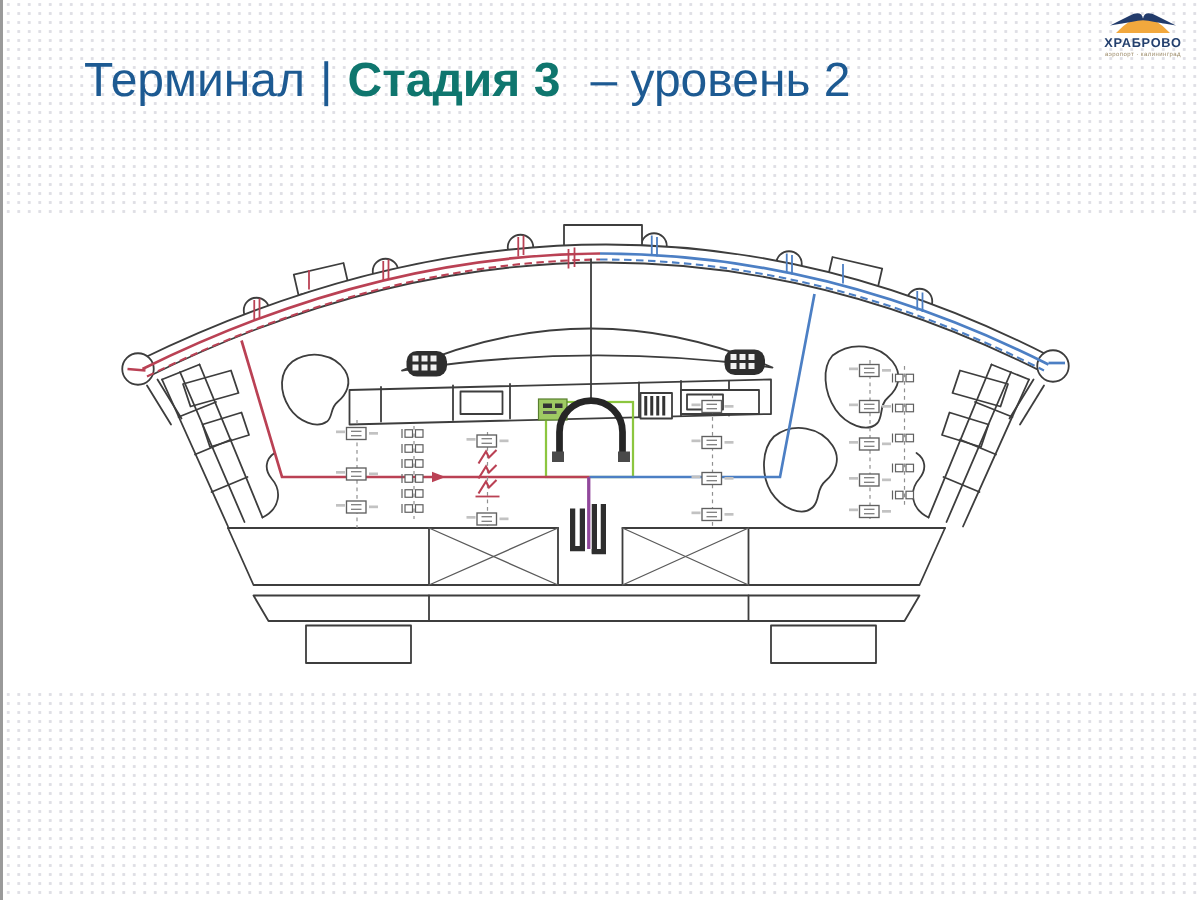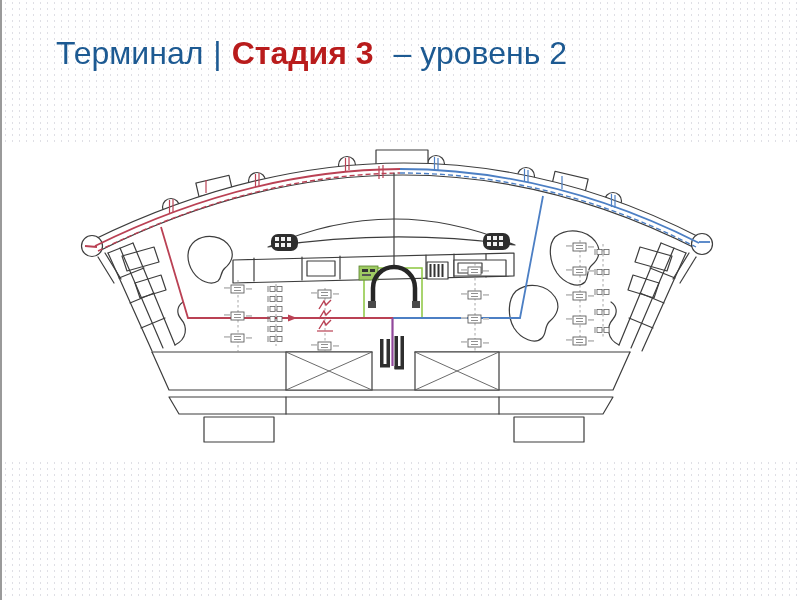--- a/index.html
+++ b/index.html
@@ -13,21 +13,21 @@
     background-image:radial-gradient(circle,#dfdfe5 0.9px, transparent 1.1px);
     background-size:7px 6px;
   }
   .dots.top{top:0;height:142px;}
   .dots.bottom{top:460px;height:140px;}
   .title{
     position:absolute;top:36px;left:54px;font-size:32px;line-height:1.1;
     color:#1d5a92;white-space:nowrap;
   }
   .title .t-sep{margin:0 10px;color:#1d5a92;font-weight:400;}
-  .title .t-bold{font-weight:bold;color:#b91c1c;}
+  .title .t-bold{font-weight:bold;color:#0f766e;}
   .title .t-reg{font-weight:400;}
   .title .t-last{margin-left:20px;}
   .logo{
     position:absolute;top:4px;right:6px;width:64px;text-align:center;
   }
   .logo .brand{font-size:8.5px;font-weight:bold;color:#24406e;letter-spacing:0.5px;line-height:1;}
   .logo .tagline{font-size:4px;color:#9b8a68;letter-spacing:0.3px;line-height:1.4;}
   .canvas{position:absolute;left:60px;top:148px;width:680px;height:312px;}
   svg{display:block;}
   .ln{fill:none;stroke:#3d3d3d;stroke-width:1.2;stroke-linecap:round;stroke-linejoin:round;}
@@ -41,20 +41,28 @@
 <body>
 
 <div class="slide">
   <div class="dots top"></div>
   <div class="dots bottom"></div>
 
   <div class="title">
     <span class="t-reg">Терминал</span><span class="t-sep">|</span><span class="t-bold">Стадия 3</span><span class="t-reg t-last">– уровень 2</span>
   </div>
 
+  <div class="logo">
+    <svg width="46" height="20" viewBox="0 0 46 20" style="margin:0 auto;display:block;">
+      <path d="M 5 18 Q 23 -2 41 18 Z" fill="#F2A83D"></path>
+      <path d="M 1 13 L 14 6.5 Q 22 2.5 23 8.5 Q 24 2.5 32 6.5 L 45 13 L 30 10.5 Q 23 8.5 16 10.5 Z" fill="#223B6B"></path>
+    </svg>
+    <div class="brand">ХРАБРОВО</div>
+    <div class="tagline">аэропорт · калининград</div>
+  </div>
 
   <div class="canvas">
   <svg width="680" height="312" viewBox="60 148 680 312">
     <defs>
       <g id="sym-a">
         <rect x="-14" y="-2" width="6" height="1.8" fill="#c2c2c2"></rect>
         <rect x="-7" y="-4" width="13" height="8" fill="#fff" stroke="#606060" stroke-width="0.9"></rect>
         <line x1="-4" y1="-1.5" x2="3" y2="-1.5" stroke="#606060" stroke-width="0.7"></line>
         <line x1="-4" y1="1.5" x2="3" y2="1.5" stroke="#606060" stroke-width="0.7"></line>
         <rect x="8" y="-1" width="6" height="1.8" fill="#c2c2c2"></rect>

